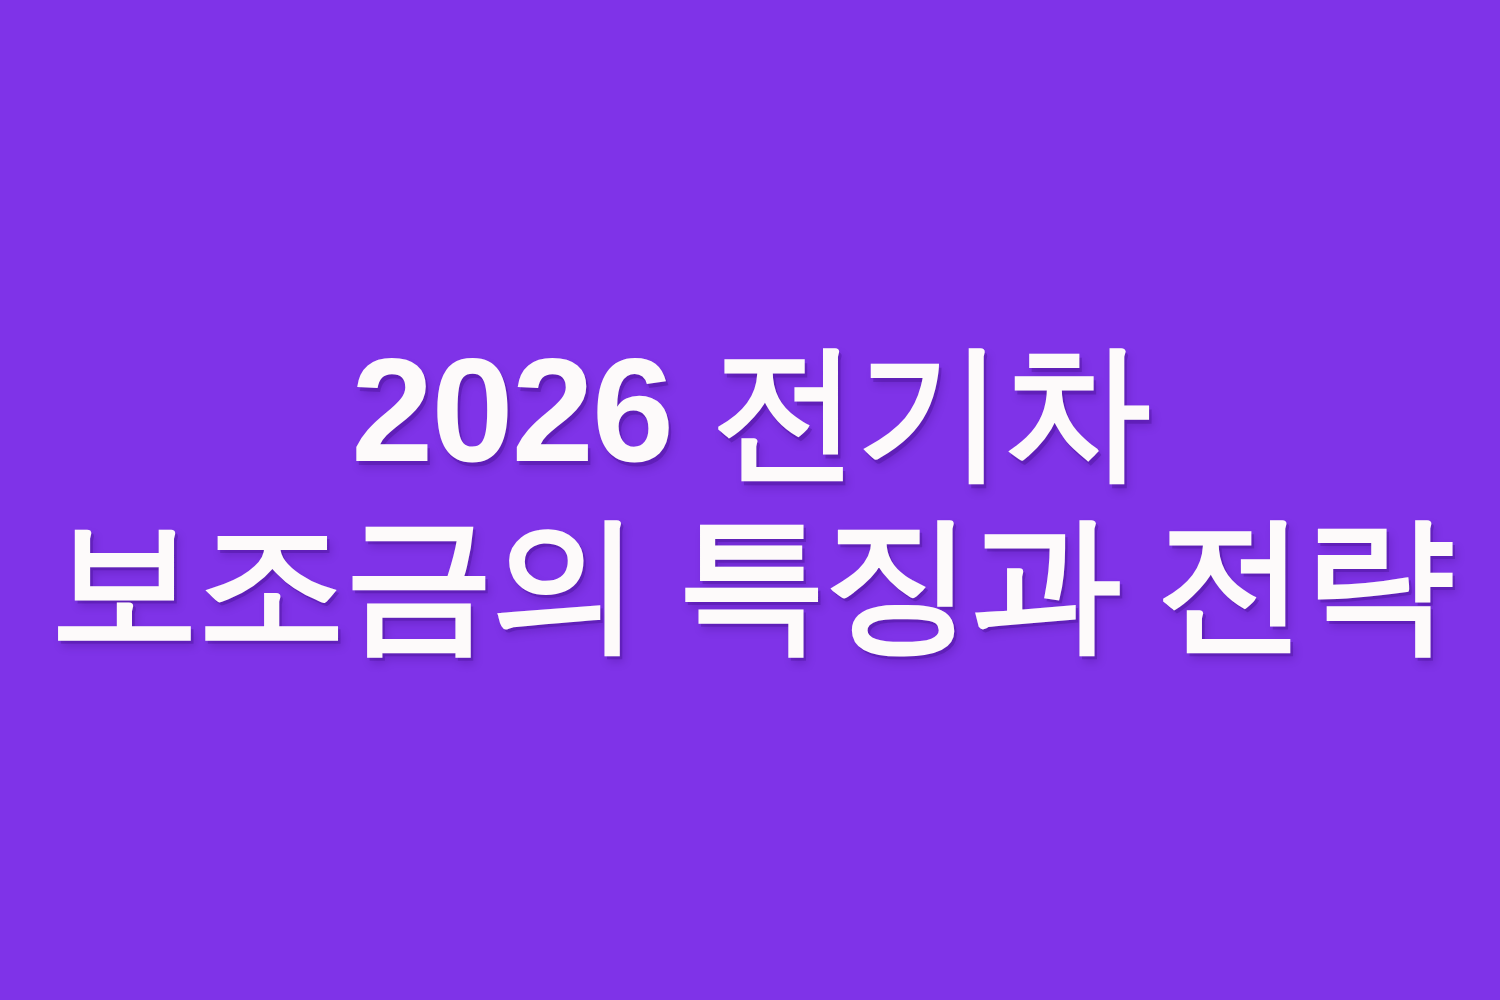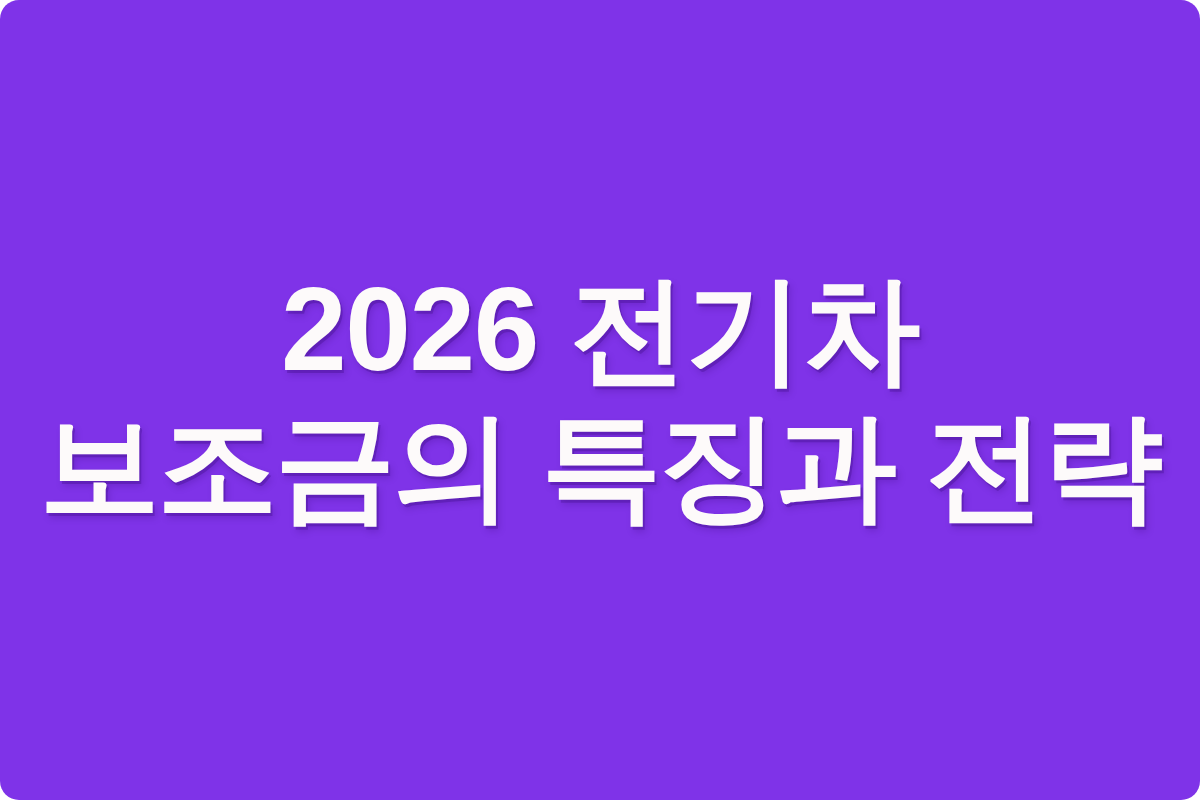--- a/index.html
+++ b/index.html
@@ -52,21 +52,21 @@
   .title-line.line-2 {
     font-size: 118px;
     line-height: 1.16;
     letter-spacing: -0.022em;
     transform: scaleX(1.02);
   }
 </style>
 </head>
 <body>
 
-<div id="banner" style="background: rgb(127, 51, 232); border-radius: 19px;">
+<div id="banner" style="background: rgb(127, 51, 232);">
 
   <div id="title-block">
 
     <span class="title-line line-1" style="color: rgb(253, 250, 250);">2026 전기차</span>
 
     <span class="title-line line-2" style="color: rgb(253, 250, 250);">보조금의 특징과 전략</span>
 
   </div>
 
 </div>

